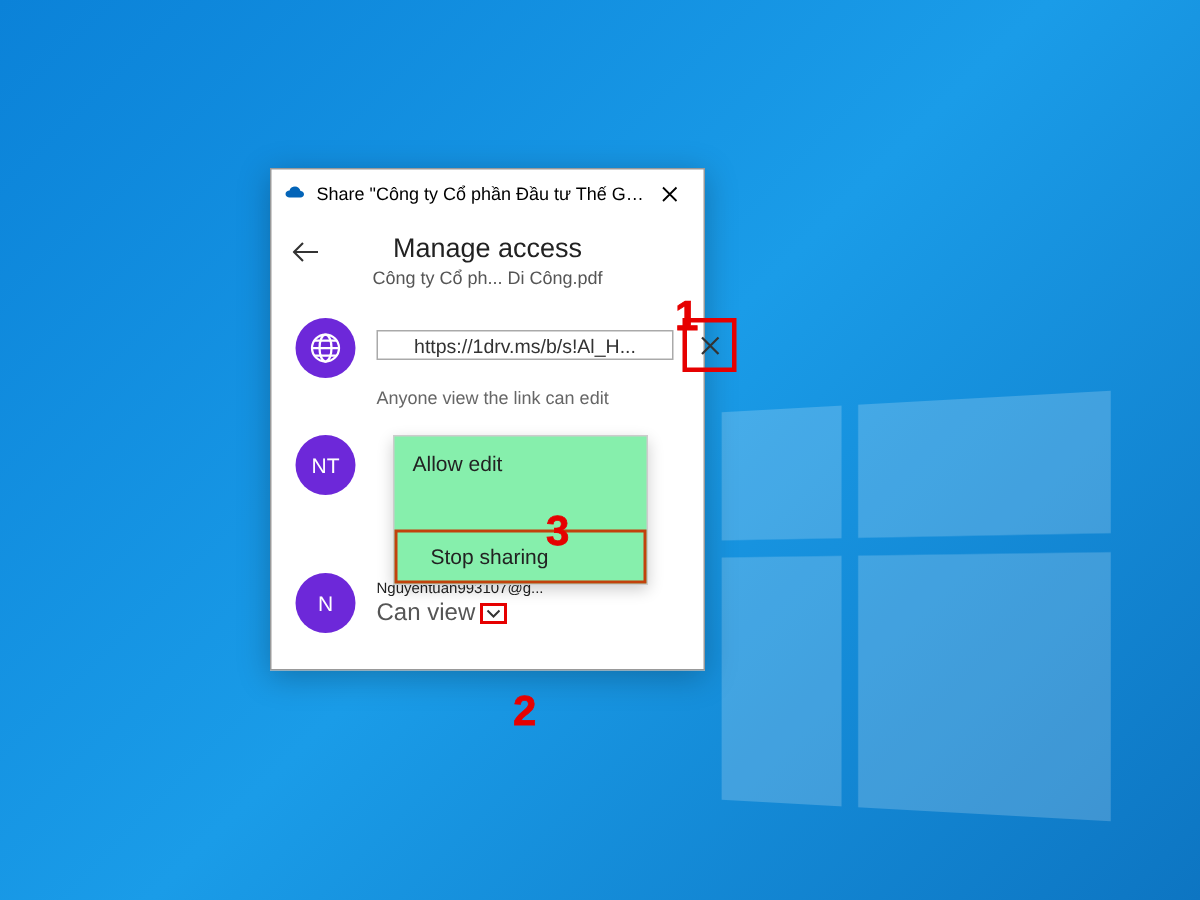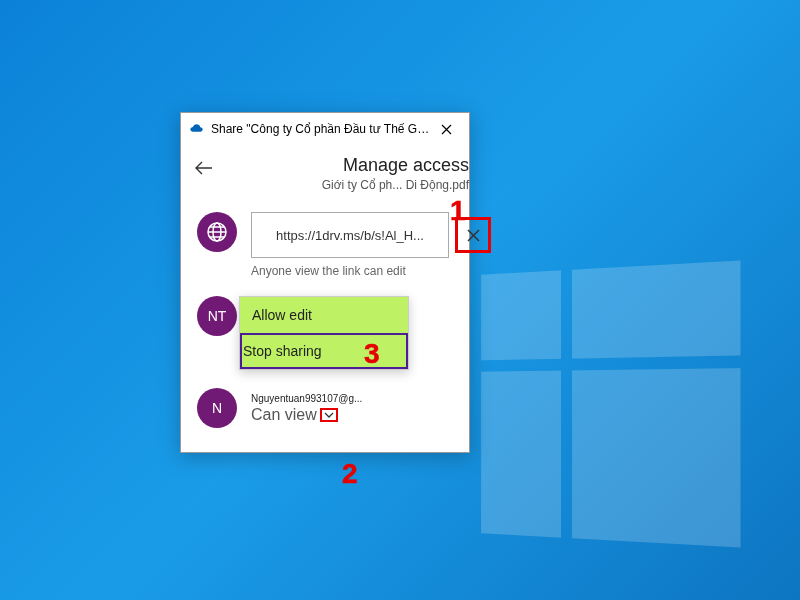--- a/index.html
+++ b/index.html
@@ -62,21 +62,21 @@
     .close-btn {
       width: 30px;
       height: 24px;
       display: flex;
       align-items: center;
       justify-content: center;
       cursor: pointer;
       font-size: 14px;
     }
     .header {
-      text-align: right;
+      text-align: center;
       padding: 10px 0 6px;
       position: relative;
     }
     .back-arrow {
       position: absolute;
       left: 14px;
       top: 14px;
       font-size: 18px;
       cursor: pointer;
       color: #333;
@@ -97,40 +97,40 @@
     .row {
       display: flex;
       align-items: flex-start;
       margin-bottom: 18px;
       position: relative;
     }
     .avatar {
       width: 40px;
       height: 40px;
       border-radius: 50%;
-      background: #701a75;
+      background: #6d28d9;
       color: #fff;
       display: flex;
       align-items: center;
       justify-content: center;
       font-size: 14px;
       flex-shrink: 0;
       margin-right: 14px;
     }
     .avatar.globe {
       font-size: 20px;
     }
     .link-box {
       display: flex;
       align-items: center;
       flex: 1;
     }
     .link-input {
       flex: 1;
-      height: 46px;
+      height: 20px;
       border: 1px solid #aaa;
       padding: 0 10px;
       font-size: 13px;
       text-align: center;
       color: #333;
       outline: none;
     }
     .link-remove {
       width: 36px;
       height: 36px;
@@ -144,37 +144,38 @@
     }
     .link-desc {
       font-size: 12px;
       color: #666;
       margin-left: 54px;
       margin-top: -12px;
       margin-bottom: 18px;
     }
     .dropdown-menu {
       position: absolute;
-      left: 42px;
+      left: 65px;
       top: 0;
-      background: #bef264;
+      background: #86efac;
       border: 1px solid #ccc;
       box-shadow: 0 3px 10px rgba(0,0,0,0.2);
       width: 170px;
       z-index: 5;
     }
     .dropdown-item {
       padding: 10px 12px;
       font-size: 14px;
       color: #222;
       cursor: pointer;
     }
     .dropdown-item.highlighted {
-      border: 2px solid #4c1d95;
-      padding: 8px 1px;
+      border: 2px solid #c2410c;
+      padding: 8px 22px;
+      margin-top: 26px;
     }
     .person-row {
       display: flex;
       align-items: center;
     }
     .person-info {
       flex: 1;
       min-width: 0;
     }
     .person-name {
@@ -238,21 +239,21 @@
     </div>
   </div>
 
   <div class="header">
     <span class="back-arrow">
       <svg width="18" height="14" viewBox="0 0 18 14">
           <path d="M7 1L1 7l6 6M1 7h16" stroke="#333" stroke-width="1.4" fill="none"></path>
         </svg>
     </span>
     <div class="manage-title">Manage access</div>
-    <div class="subtitle">Giới ty Cổ ph... Di Động.pdf</div>
+    <div class="subtitle">Công ty Cổ ph... Di Công.pdf</div>
   </div>
 
   <div class="content">
 
     <div class="row">
       <div class="avatar globe">
         <svg width="22" height="22" viewBox="0 0 22 22">
             <circle cx="11" cy="11" r="9" fill="none" stroke="#fff" stroke-width="1.5"></circle>
             <ellipse cx="11" cy="11" rx="4" ry="9" fill="none" stroke="#fff" stroke-width="1.5"></ellipse>
             <line x1="2" y1="11" x2="20" y2="11" stroke="#fff" stroke-width="1.5"></line>

